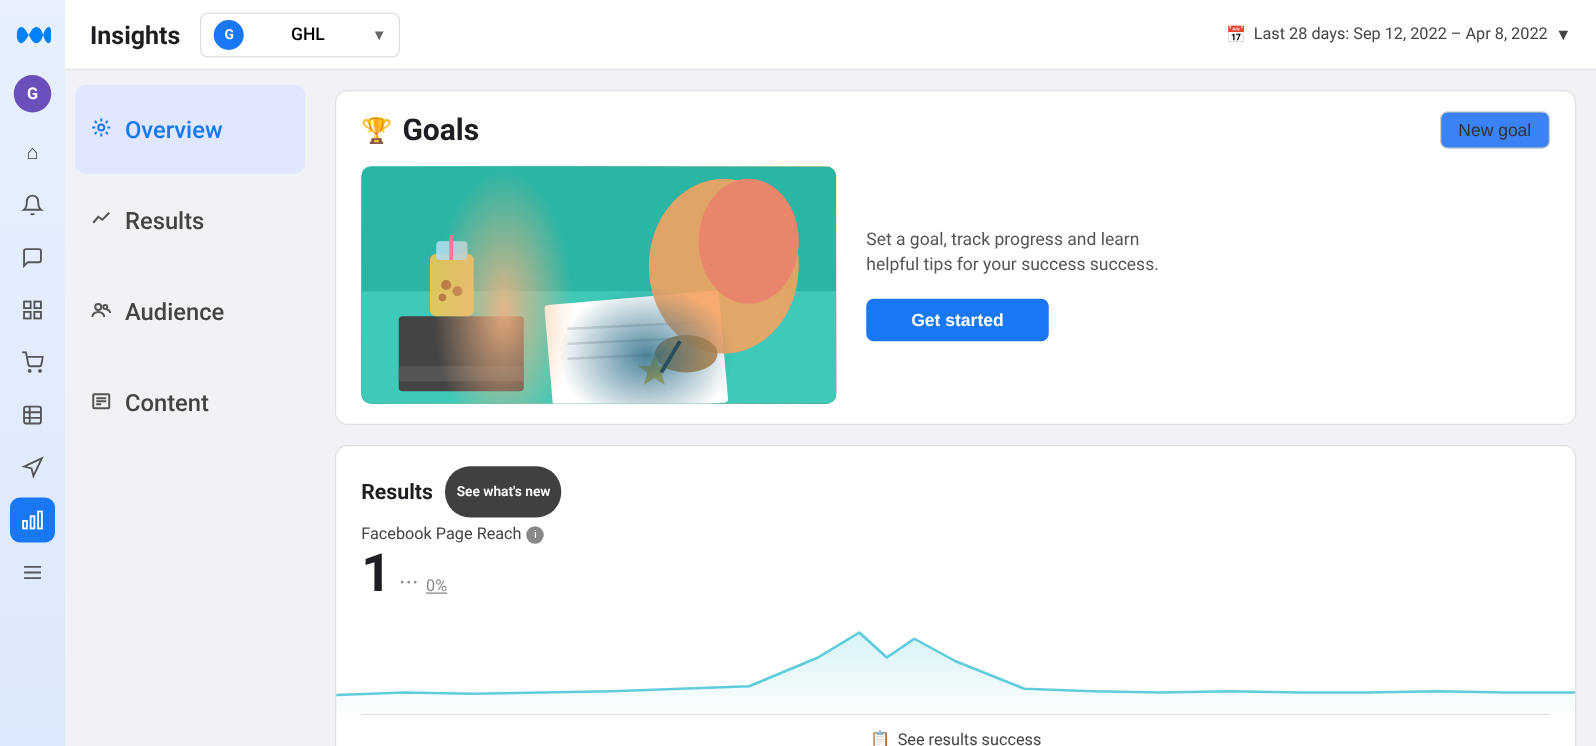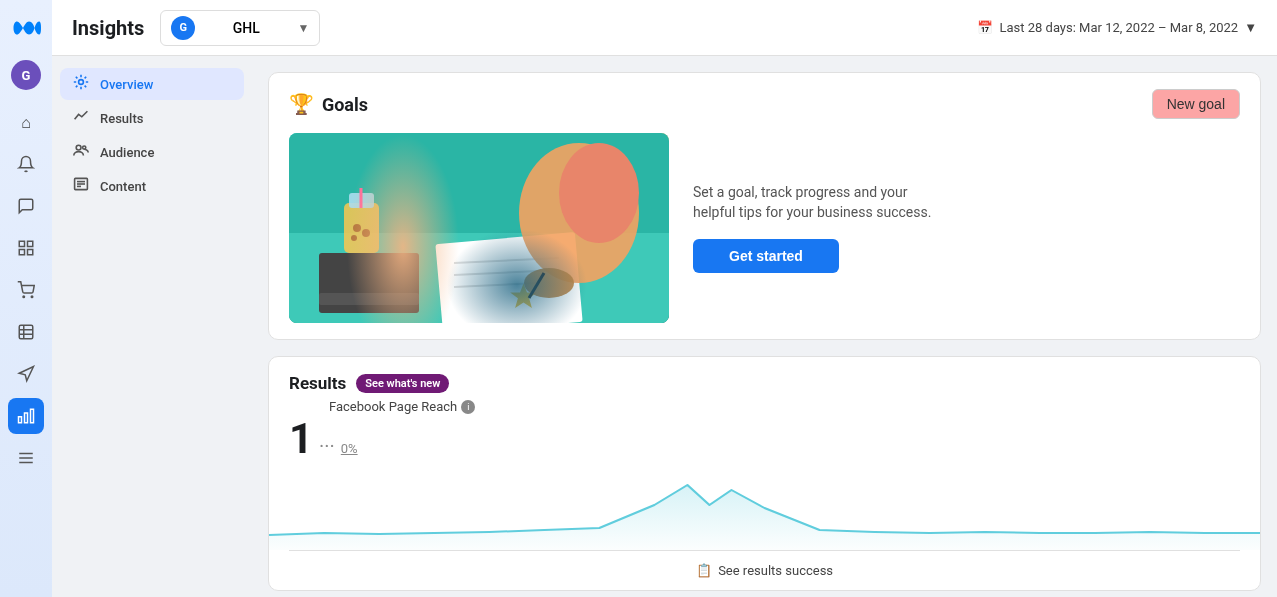--- a/index.html
+++ b/index.html
@@ -133,24 +133,24 @@
     .sidebar {
       width: 200px;
       background: #f0f2f5;
       padding: 12px 8px;
       flex-shrink: 0;
     }
     .sidebar .sidebar-item {
       display: flex;
       align-items: center;
       gap: 10px;
-      padding: 6px 12px;
+      padding: 24px 12px;
       border-radius: 8px;
       cursor: pointer;
-      font-size: 13px;
+      font-size: 19px;
       font-weight: 500;
       color: #444;
       margin-bottom: 2px;
     }
     .sidebar .sidebar-item.active {
       background: #e0e7ff;
       color: #1877f2;
     }
     .sidebar .sidebar-item .s-icon {
       font-size: 15px;
@@ -184,27 +184,27 @@
       align-items: center;
       justify-content: space-between;
       margin-bottom: 14px;
     }
     .goals-card .card-title-row {
       display: flex;
       align-items: center;
       gap: 8px;
     }
     .goals-card .card-title {
-      font-size: 18px;
+      font-size: 24px;
       font-weight: 700;
       color: #1c1e21;
     }
     .new-goal-btn {
       border: 1px solid #ccc;
-      background: #fca5a5;
+      background: #3b82f6;
       border-radius: 6px;
       padding: 6px 14px;
       font-size: 14px;
       cursor: pointer;
       color: #333;
       font-weight: 500;
     }
 
     .goals-body {
       display: flex;
@@ -263,36 +263,35 @@
       align-items: center;
       gap: 10px;
       margin-bottom: 6px;
     }
     .results-title {
       font-size: 17px;
       font-weight: 700;
       color: #1c1e21;
     }
     .whats-new-badge {
-      background: #701a75;
+      background: #404040;
       color: white;
       font-size: 11px;
       font-weight: 600;
-      padding: 3px 9px;
+      padding: 14px 9px;
       border-radius: 20px;
       cursor: pointer;
     }
     .fb-reach-label {
       font-size: 13px;
       color: #444;
       display: flex;
       align-items: center;
       gap: 4px;
       margin-bottom: 4px;
-      margin-left: 40px;
     }
     .info-icon {
       width: 14px;
       height: 14px;
       border-radius: 50%;
       background: #888;
       color: white;
       font-size: 9px;
       display: inline-flex;
       align-items: center;
@@ -423,21 +422,21 @@
 
   <div class="top-bar">
     <span class="page-title">Insights</span>
     <div class="account-selector">
       <div class="acc-icon">G</div>
       <span class="acc-name">GHL</span>
       <span class="chevron">▼</span>
     </div>
     <div class="date-range">
       <span class="cal-icon">📅</span>
-      <span>Last 28 days: Mar 12, 2022 – Mar 8, 2022</span>
+      <span>Last 28 days: Sep 12, 2022 – Apr 8, 2022</span>
       <span>▼</span>
     </div>
   </div>
 
   <div class="body-area">
 
     <div class="sidebar">
       <div class="sidebar-item active">
         <span class="s-icon">
           <svg width="16" height="16" viewBox="0 0 20 20" fill="none" stroke="#1877f2" stroke-width="2">
@@ -517,21 +516,21 @@
               <circle cx="68" cy="95" r="4" fill="#a0522d" opacity="0.7"></circle>
               <circle cx="77" cy="100" r="4" fill="#a0522d" opacity="0.7"></circle>
               <circle cx="65" cy="105" r="3" fill="#a0522d" opacity="0.7"></circle>
 
               <ellipse cx="260" cy="150" rx="25" ry="15" fill="#c68642" opacity="0.9"></ellipse>
               <line x1="255" y1="140" x2="240" y2="165" stroke="#333" stroke-width="3"></line>
             </svg>
           </div>
 
           <div class="goals-text">
-            <p>Set a goal, track progress and your helpful tips for your business success.</p>
+            <p>Set a goal, track progress and learn helpful tips for your success success.</p>
             <button class="get-started-btn">Get started</button>
           </div>
         </div>
       </div>
 
       <div class="card results-card">
         <div class="results-header">
           <span class="results-title">Results</span>
           <span class="whats-new-badge">See what's new</span>
         </div>

